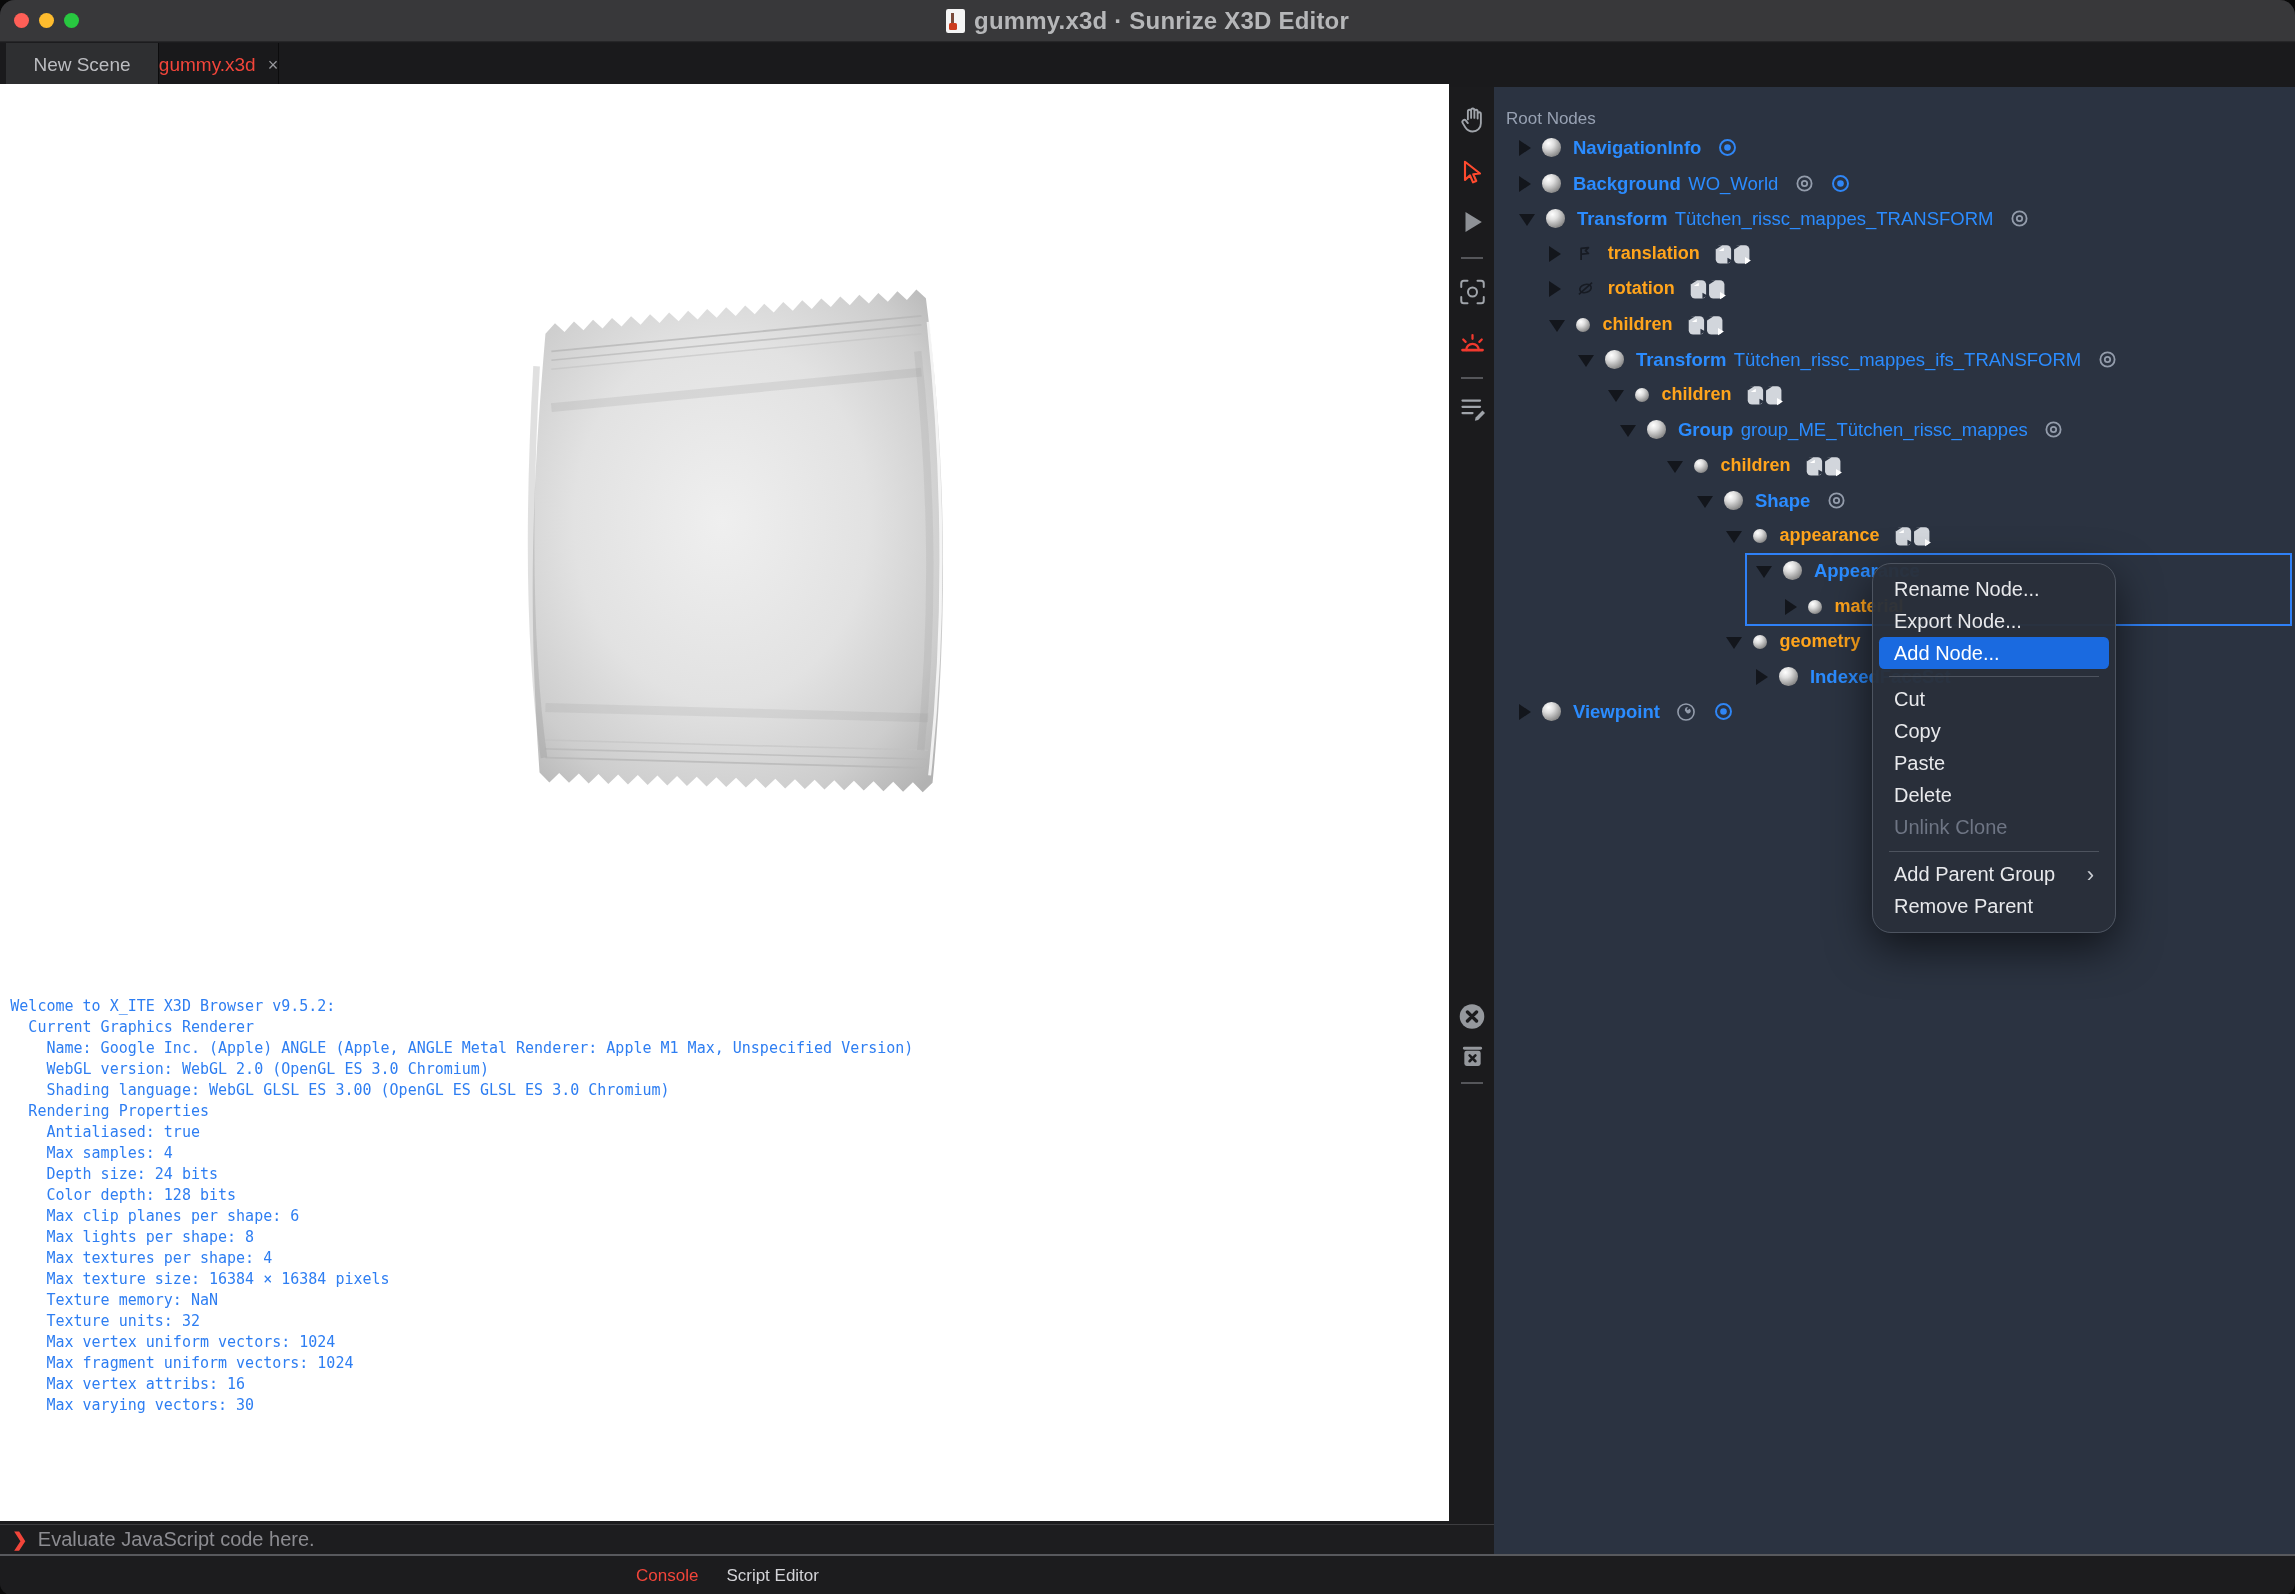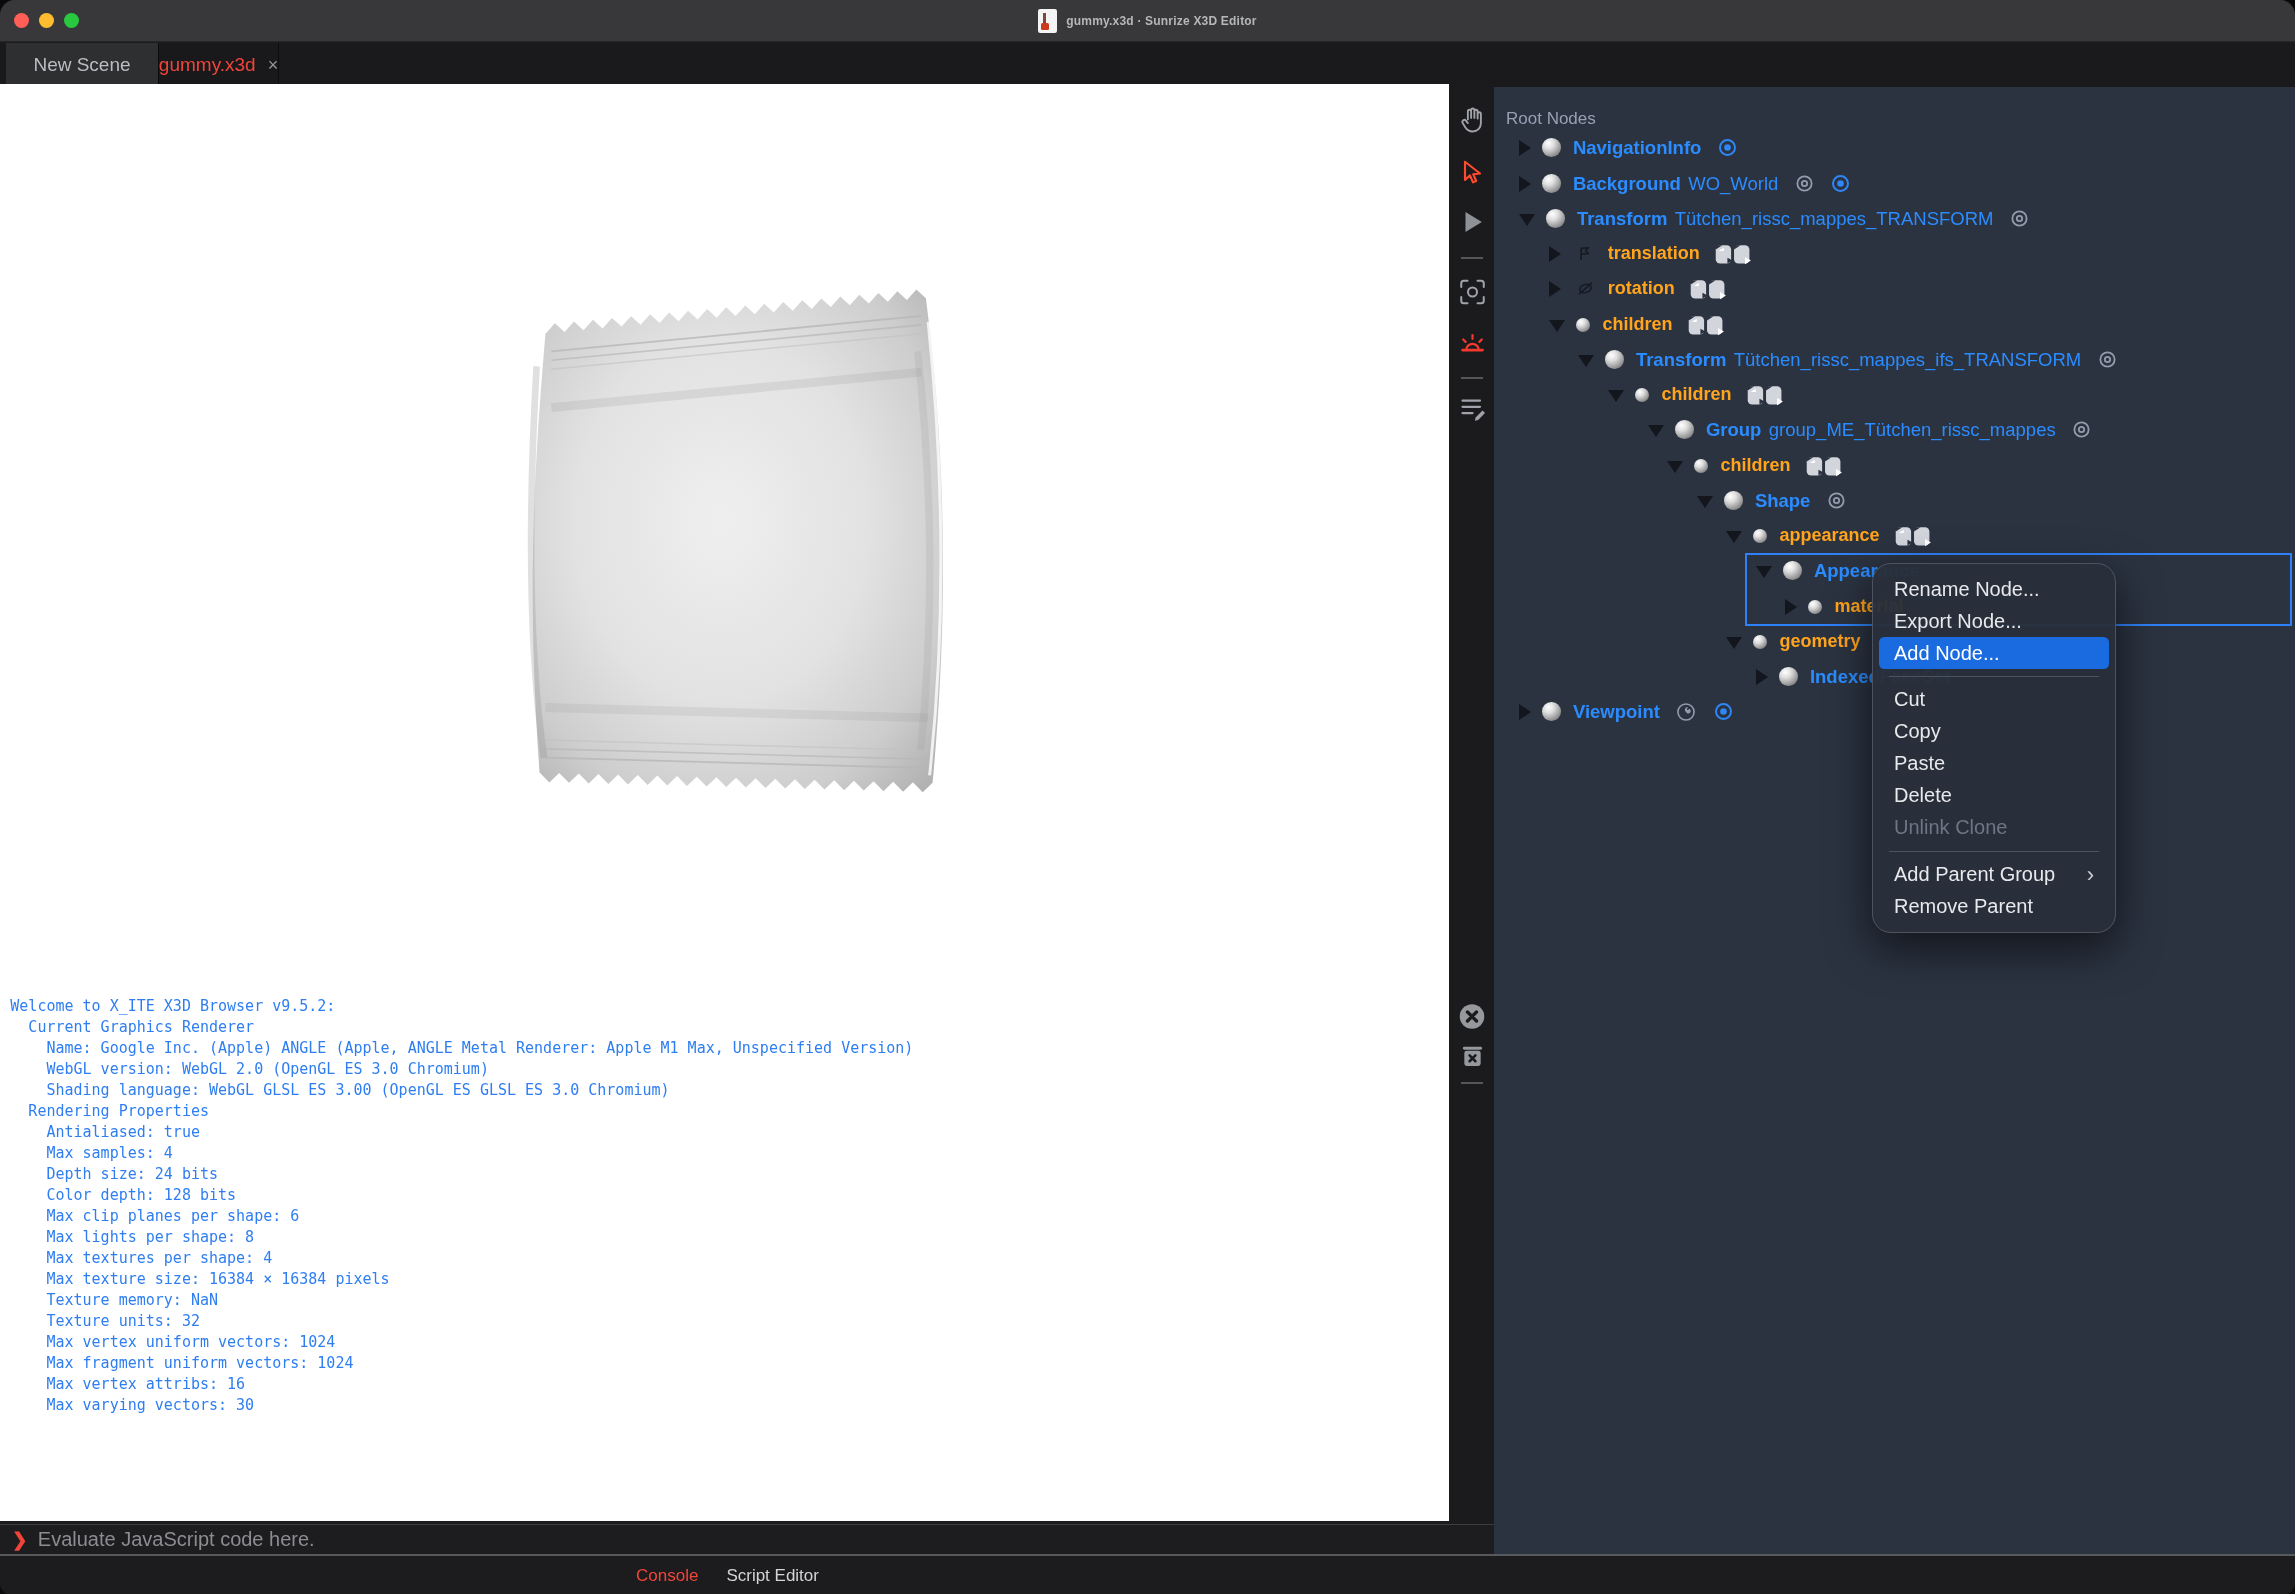--- a/index.html
+++ b/index.html
@@ -9,21 +9,21 @@
   
   #titlebar{position:absolute;left:0;top:0;width:100%;height:42px;background:#38383a;border-bottom:0.7px solid #262628;}
   .tl{position:absolute;top:13.3px;width:15px;height:15px;border-radius:50%;}
   #tl-close{left:14px;background:#ff5f57;}
   #tl-min{left:39px;background:#febc2e;}
   #tl-max{left:64px;background:#28c840;}
   #titlegroup{position:absolute;left:0;top:0;width:100%;height:42px;display:flex;align-items:center;justify-content:center;gap:9px;}
   #doc-icon{width:19px;height:24px;background:#f4f4f4;border-radius:2.2px;position:relative;}
   #doc-icon:before{content:"";position:absolute;left:5.2px;top:3.7px;width:3px;height:10.3px;background:#7a4a3a;}
   #doc-icon:after{content:"";position:absolute;left:3px;bottom:3px;width:8.1px;height:6.7px;background:#cc3b1e;border-radius:1.5px;}
-  #title{font-size:12px;font-weight:bold;color:#b6b7b9;letter-spacing:0.2px;}
+  #title{font-size:24px;font-weight:bold;color:#b6b7b9;letter-spacing:0.2px;}
   
   #tabbar{position:absolute;left:0;top:43px;width:100%;height:44px;background:#1a1a1c;}
   .tab{position:absolute;top:0;height:44px;display:flex;align-items:center;justify-content:center;gap:12px;font-size:19px;}
   #tab-newscene{left:6px;width:152px;background:#2e2f31;color:#bcbdc1;}
   #tab-gummy{left:158px;width:121px;background:#19191b;color:#f2453a;border-left:1.5px solid #0c0c0d;border-right:1.5px solid #0c0c0d;}
   #tab-gummy .close{color:#97989c;font-size:18px;}
   
   #viewport{position:absolute;left:0;top:84px;width:1449px;height:1437px;background:#ffffff;}
   #bag-svg{position:absolute;left:510px;top:186px;}
   #console-log{position:absolute;left:10.3px;top:912px;color:#2e7ef2;font-family:"DejaVu Sans Mono",monospace;
@@ -291,21 +291,21 @@
               <rect x="1" y="3" width="21" height="25" rx="6" fill="#d2d6dc"></rect>
               <path d="M1 9 10 3H1z" fill="#2b3341"></path>
               <path d="M5 11l7-4.5V11z" fill="#fff"></path>
               <path d="M17 20l7 4-7 4z" fill="#2b3341"></path>
               <rect x="26" y="3" width="21" height="25" rx="6" fill="#d2d6dc"></rect>
               <path d="M26 9 35 3h-9z" fill="#2b3341"></path>
               <path d="M41 19l8 5-8 5z" fill="#fff"></path>
             </svg>
           </span>
         </div>
-        <div class="trow" style="left: 154px; top: 329px;">
+        <div class="trow" style="left: 126px; top: 329px;">
           <span class="tri tri-d"></span>
           <span class="sphere"></span>
           <span class="lbl"><span class="type">Group</span><span class="def">group_ME_Tütchen_rissc_mappes</span></span>
           <span class="ticon">
             <svg xmlns="http://www.w3.org/2000/svg" width="21" height="21" viewBox="0 0 28 28">
               <circle cx="14" cy="14" r="9.5" fill="none" stroke="#939cab" stroke-width="2.4"></circle>
               <circle cx="14" cy="14" r="3.6" fill="none" stroke="#939cab" stroke-width="2.4"></circle>
             </svg>
           </span>
         </div>

